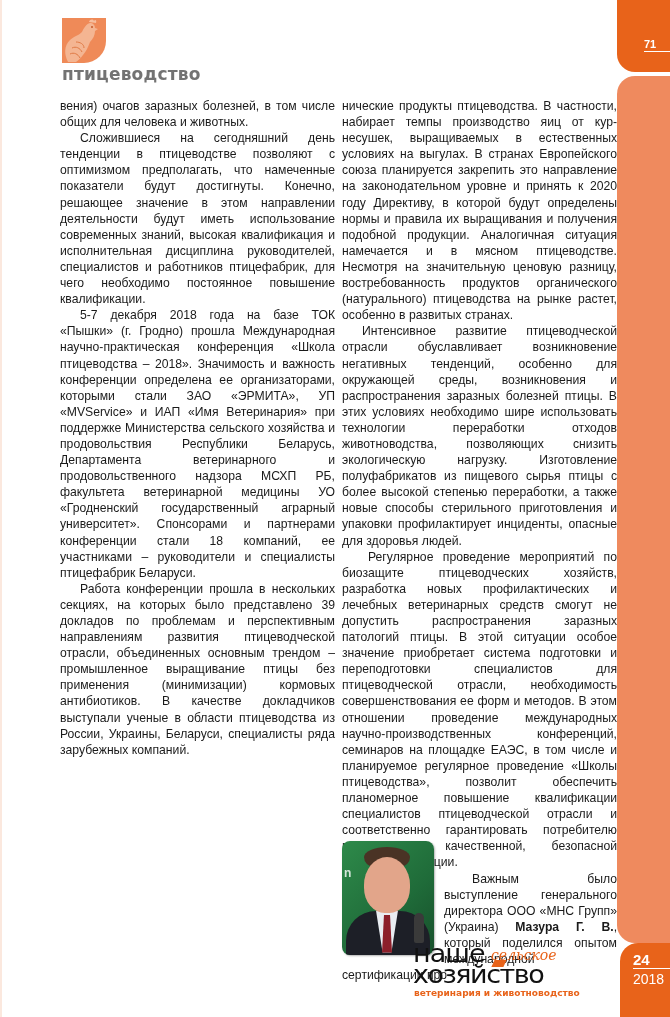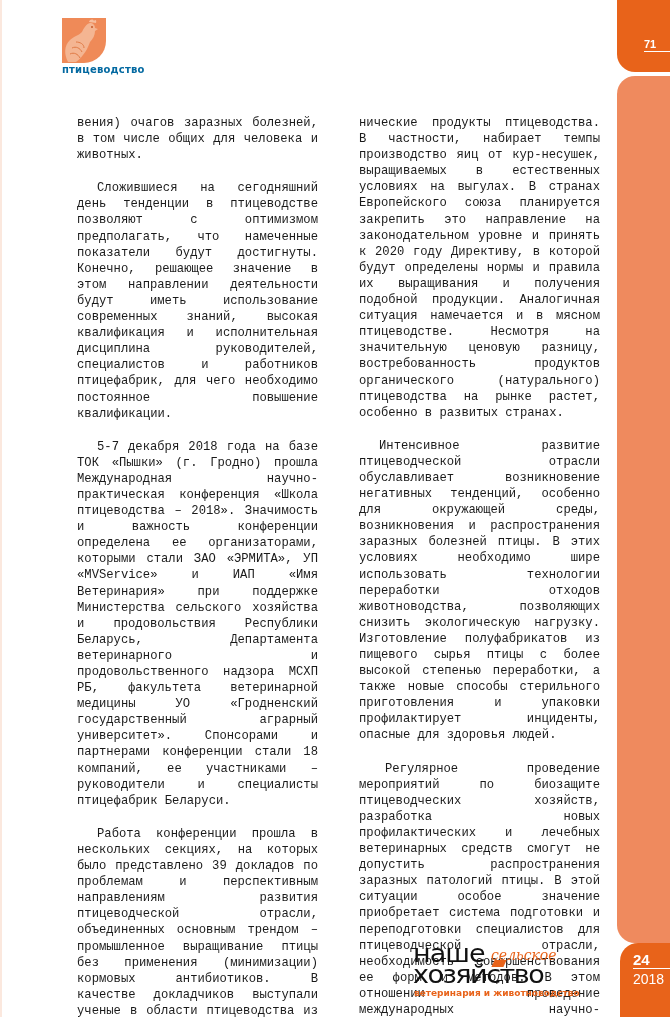--- a/index.html
+++ b/index.html
@@ -13,21 +13,21 @@
 
   
   .section-logo { position: absolute; left: 62px; top: 18px; width: 50px; height: 46px; }
   .section-logo .tile {
     position: absolute; left: 0; top: 0; width: 44px; height: 45px;
     background: #ef8a58; border-bottom-right-radius: 22px;
   }
   .section-label {
     position: absolute; left: 62px; top: 64px;
     font-family: "DejaVu Sans", sans-serif; font-weight: bold;
-    font-size: 10px; color: #0369a1; letter-spacing: 0.2px;
+    font-size: 17px; color: #737373; letter-spacing: 0.2px;
   }
 
   
   .tab-top {
     position: absolute; left: 617px; top: -10px; width: 60px; height: 82px;
     background: #e8631a; border-bottom-left-radius: 18px;
   }
   .page-num-top {
     position: absolute; left: 644px; top: 38px; width: 40px;
     color: #fff; font-weight: bold; font-size: 11px;
@@ -53,21 +53,21 @@
 
   
   .col {
     position: absolute; top: 98px; width: 275px;
     font-family: "Liberation Sans", sans-serif;
     font-size: 12.2px; line-height: 16.1px; text-align: justify;
     color: #1a1a1a;
   }
   .col-left { left: 60px; }
   .col-right { left: 342px; }
-  .col p { margin: 17px; text-indent: 0; font-family: Liberation Mono, monospace; }
+  .col p { margin: 0; text-indent: 0; }
   .col p.ind { text-indent: 20px; }
   .col b { font-weight: bold; }
 
   .photo {
     float: left; width: 88px; height: 112px; margin: 3px 10px 4px 0;
     border-radius: 8px; overflow: hidden; position: relative;
     background: linear-gradient(135deg, #2e8a4a 0%, #1f6b39 60%, #174f2b 100%);
     box-shadow: 1px 1px 2px rgba(0,0,0,0.3);
   }
   .photo .face {

